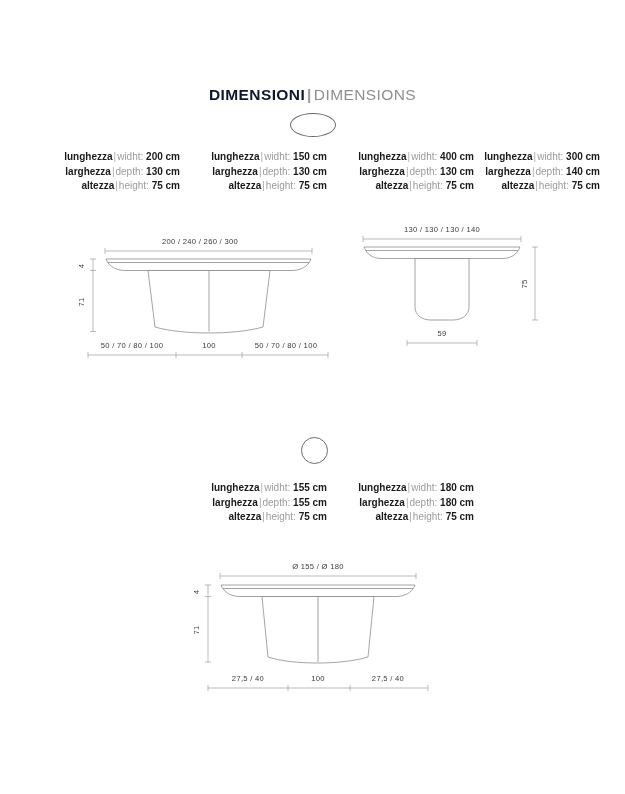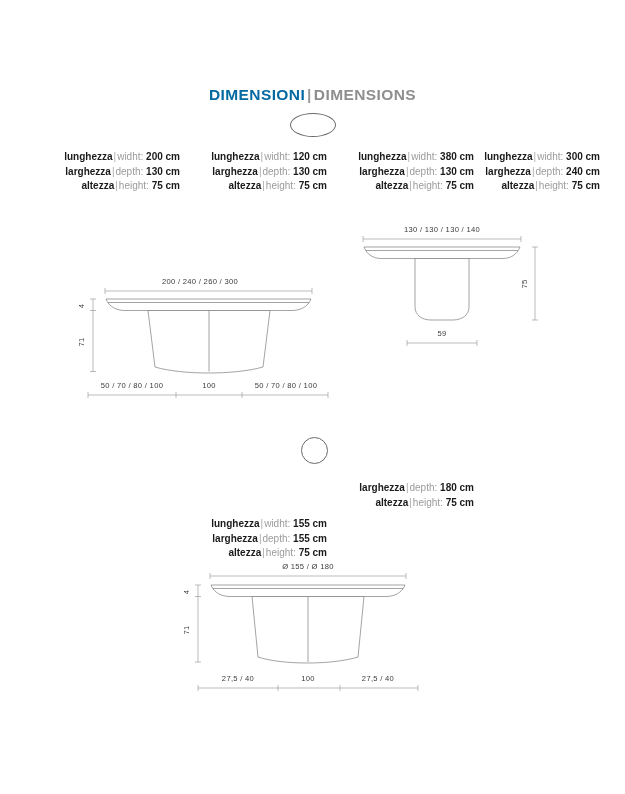--- a/index.html
+++ b/index.html
@@ -28,29 +28,29 @@
     top: 86px;
     left: 0;
     width: 625px;
     text-align: center;
     font-size: 15.5px;
     letter-spacing: 0.4px;
     white-space: nowrap;
   }
   .title-it {
     font-weight: bold;
-    color: #0369a1;
+    color: #0f172a;
   }
   .title-sep {
     font-weight: bold;
     color: #9a9a9a;
     padding: 0 2px;
   }
   .title-en {
-    font-weight: bold;
+    font-weight: normal;
     color: #8e8e8e;
   }
 
   
   .shape-icon {
     position: absolute;
   }
   .oval-icon {
     top: 113px;
     left: 290px;
@@ -95,30 +95,30 @@
     color: #1a1a1a;
   }
 
   
   .spec-r1-c1 { top: 150px; left: 35px;  width: 145px; }
   .spec-r1-c2 { top: 150px; left: 182px; width: 145px; }
   .spec-r1-c3 { top: 150px; left: 329px; width: 145px; }
   .spec-r1-c4 { top: 150px; left: 455px; width: 145px; }
 
   
-  .spec-r2-c1 { top: 481px; left: 182px; width: 145px; margin-top: 36px; }
+  .spec-r2-c1 { top: 481px; left: 182px; width: 145px; }
   .spec-r2-c2 { top: 481px; left: 329px; width: 145px; }
 
   
   .drawing {
     position: absolute;
   }
-  .dwg-front  { top: 232px; left: 60px;  width: 280px; height: 130px; margin-top: 40px; }
+  .dwg-front  { top: 232px; left: 60px;  width: 280px; height: 130px; }
   .dwg-side   { top: 220px; left: 345px; width: 200px; height: 130px; }
-  .dwg-round  { top: 555px; left: 170px; width: 270px; height: 145px; }
+  .dwg-round  { top: 555px; left: 180px; width: 270px; height: 145px; }
 
   .drawing svg {
     display: block;
     overflow: visible;
   }
 
   .dim-text {
     font-family: "Liberation Sans", "DejaVu Sans", sans-serif;
     font-size: 7.6px;
     fill: #3a3a3a;
@@ -172,55 +172,55 @@
     </div>
     <div class="spec-line">
       <span class="it">altezza</span><span class="bar">|</span><span class="en">height</span><span class="en">:</span>
       <span class="val">75 cm</span>
     </div>
   </div>
 
   <div class="spec-block spec-r1-c2">
     <div class="spec-line">
       <span class="it">lunghezza</span><span class="bar">|</span><span class="en">widht</span><span class="en">:</span>
-      <span class="val">120 cm</span>
+      <span class="val">150 cm</span>
     </div>
     <div class="spec-line">
       <span class="it">larghezza</span><span class="bar">|</span><span class="en">depth</span><span class="en">:</span>
       <span class="val">130 cm</span>
     </div>
     <div class="spec-line">
       <span class="it">altezza</span><span class="bar">|</span><span class="en">height</span><span class="en">:</span>
       <span class="val">75 cm</span>
     </div>
   </div>
 
   <div class="spec-block spec-r1-c3">
     <div class="spec-line">
       <span class="it">lunghezza</span><span class="bar">|</span><span class="en">widht</span><span class="en">:</span>
-      <span class="val">380 cm</span>
+      <span class="val">400 cm</span>
     </div>
     <div class="spec-line">
       <span class="it">larghezza</span><span class="bar">|</span><span class="en">depth</span><span class="en">:</span>
       <span class="val">130 cm</span>
     </div>
     <div class="spec-line">
       <span class="it">altezza</span><span class="bar">|</span><span class="en">height</span><span class="en">:</span>
       <span class="val">75 cm</span>
     </div>
   </div>
 
   <div class="spec-block spec-r1-c4">
     <div class="spec-line">
       <span class="it">lunghezza</span><span class="bar">|</span><span class="en">widht</span><span class="en">:</span>
       <span class="val">300 cm</span>
     </div>
     <div class="spec-line">
       <span class="it">larghezza</span><span class="bar">|</span><span class="en">depth</span><span class="en">:</span>
-      <span class="val">240 cm</span>
+      <span class="val">140 cm</span>
     </div>
     <div class="spec-line">
       <span class="it">altezza</span><span class="bar">|</span><span class="en">height</span><span class="en">:</span>
       <span class="val">75 cm</span>
     </div>
   </div>
 
   <div class="drawing dwg-front">
     <svg width="280" height="130" viewBox="0 0 280 130">
 
@@ -293,20 +293,24 @@
       <span class="val">155 cm</span>
     </div>
     <div class="spec-line">
       <span class="it">altezza</span><span class="bar">|</span><span class="en">height</span><span class="en">:</span>
       <span class="val">75 cm</span>
     </div>
   </div>
 
   <div class="spec-block spec-r2-c2">
     <div class="spec-line">
+      <span class="it">lunghezza</span><span class="bar">|</span><span class="en">widht</span><span class="en">:</span>
+      <span class="val">180 cm</span>
+    </div>
+    <div class="spec-line">
       <span class="it">larghezza</span><span class="bar">|</span><span class="en">depth</span><span class="en">:</span>
       <span class="val">180 cm</span>
     </div>
     <div class="spec-line">
       <span class="it">altezza</span><span class="bar">|</span><span class="en">height</span><span class="en">:</span>
       <span class="val">75 cm</span>
     </div>
   </div>
 
   <div class="drawing dwg-round">

